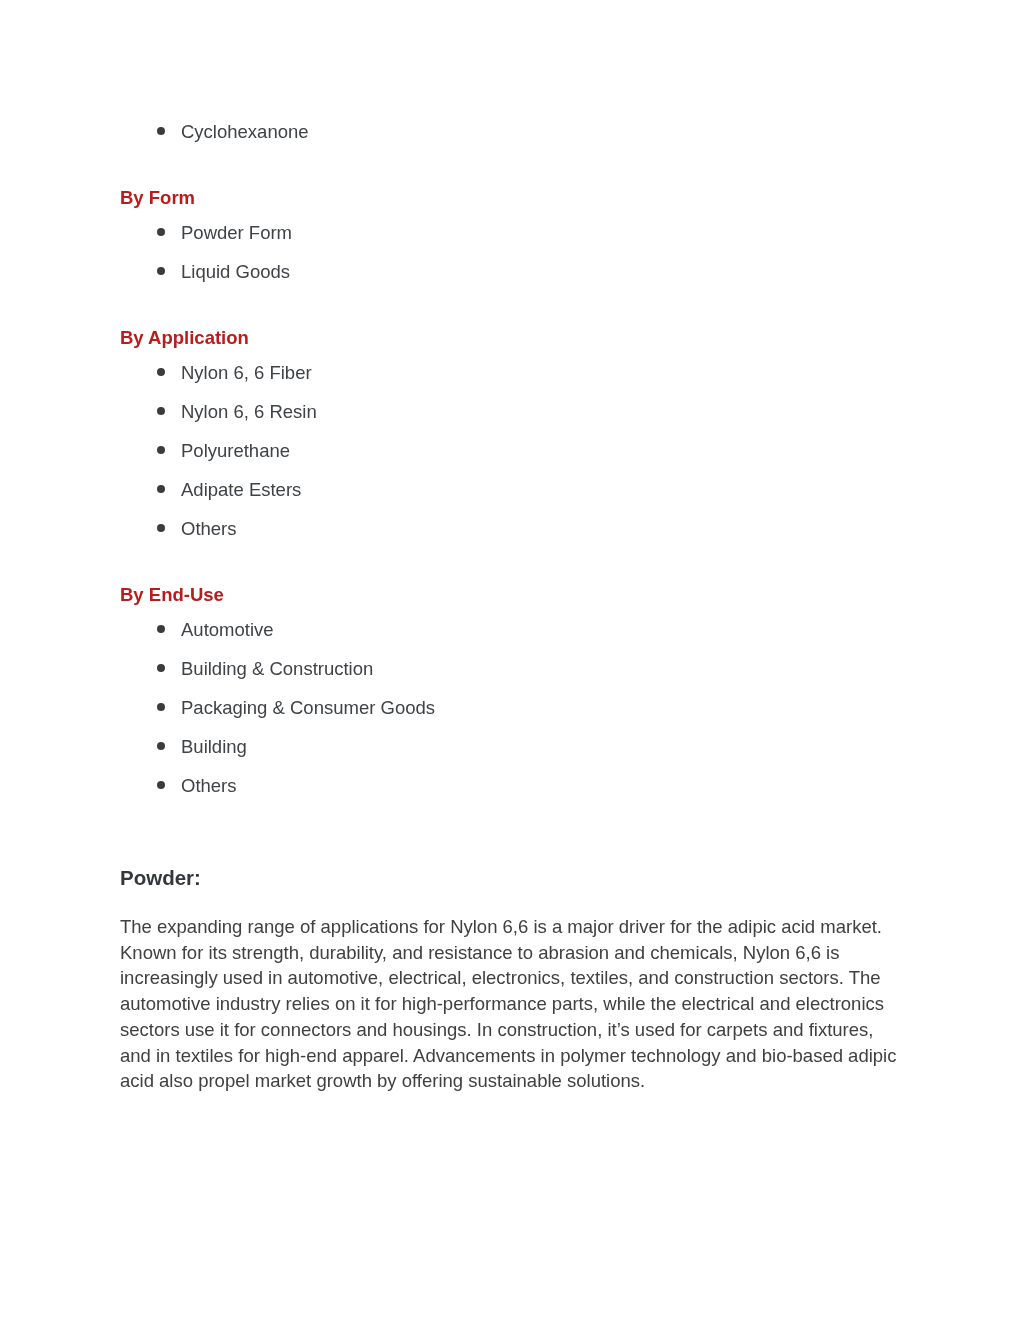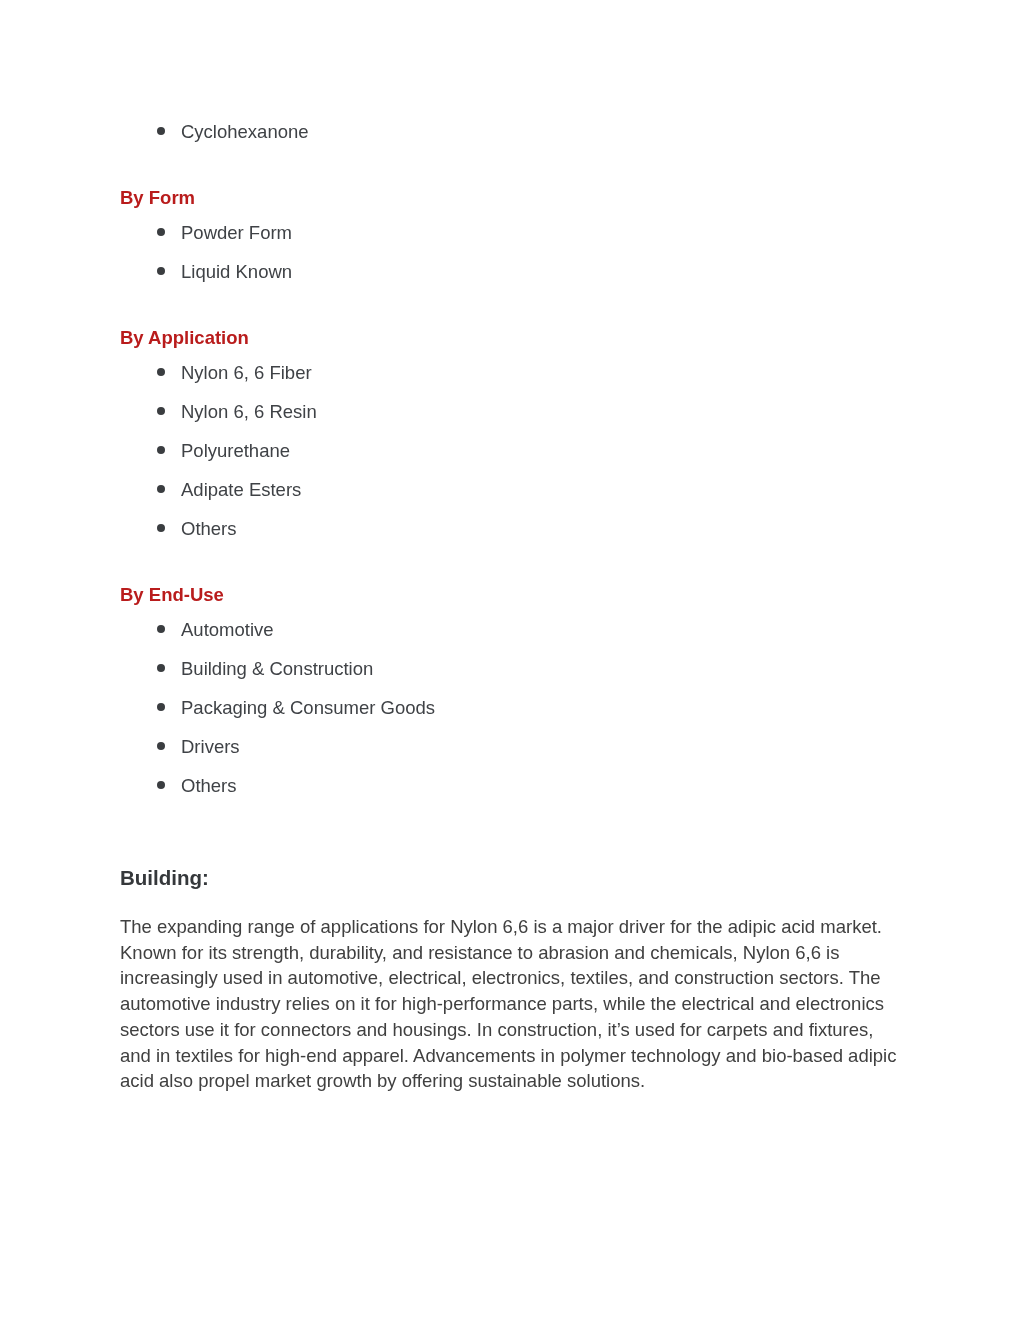--- a/index.html
+++ b/index.html
@@ -77,21 +77,21 @@
   </ul>
 
   <h2 class="section-heading">By Form</h2>
   <ul class="bullet-list">
     <li>
       <span class="bullet-dot"></span>
       <span>Powder Form</span>
     </li>
     <li>
       <span class="bullet-dot"></span>
-      <span>Liquid Known</span>
+      <span>Liquid Goods</span>
     </li>
   </ul>
 
   <h2 class="section-heading">By Application</h2>
   <ul class="bullet-list">
     <li>
       <span class="bullet-dot"></span>
       <span>Nylon 6, 6 Fiber</span>
     </li>
     <li>
@@ -121,24 +121,24 @@
     <li>
       <span class="bullet-dot"></span>
       <span>Building &amp; Construction</span>
     </li>
     <li>
       <span class="bullet-dot"></span>
       <span>Packaging &amp; Consumer Goods</span>
     </li>
     <li>
       <span class="bullet-dot"></span>
-      <span>Drivers</span>
+      <span>Building</span>
     </li>
     <li>
       <span class="bullet-dot"></span>
       <span>Others</span>
     </li>
   </ul>
 
-  <h2 class="drivers-heading">Building:</h2>
+  <h2 class="drivers-heading">Powder:</h2>
   <p class="drivers-paragraph">The expanding range of applications for Nylon 6,6 is a major driver for the adipic acid market. Known for its strength, durability, and resistance to abrasion and chemicals, Nylon 6,6 is increasingly used in automotive, electrical, electronics, textiles, and construction sectors. The automotive industry relies on it for high-performance parts, while the electrical and electronics sectors use it for connectors and housings. In construction, it’s used for carpets and fixtures, and in textiles for high-end apparel. Advancements in polymer technology and bio-based adipic acid also propel market growth by offering sustainable solutions.</p>
 
 </div>
 
 </body></html>

